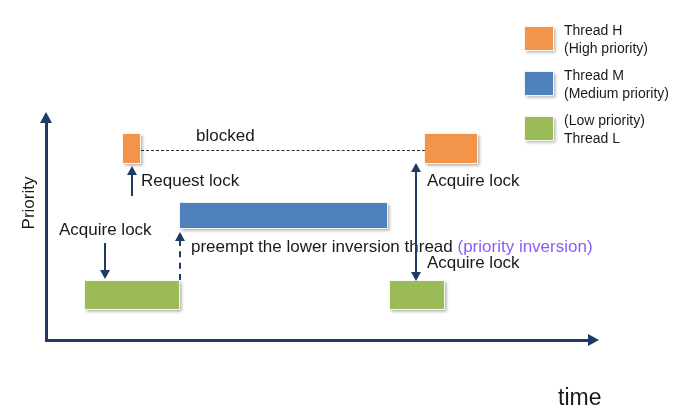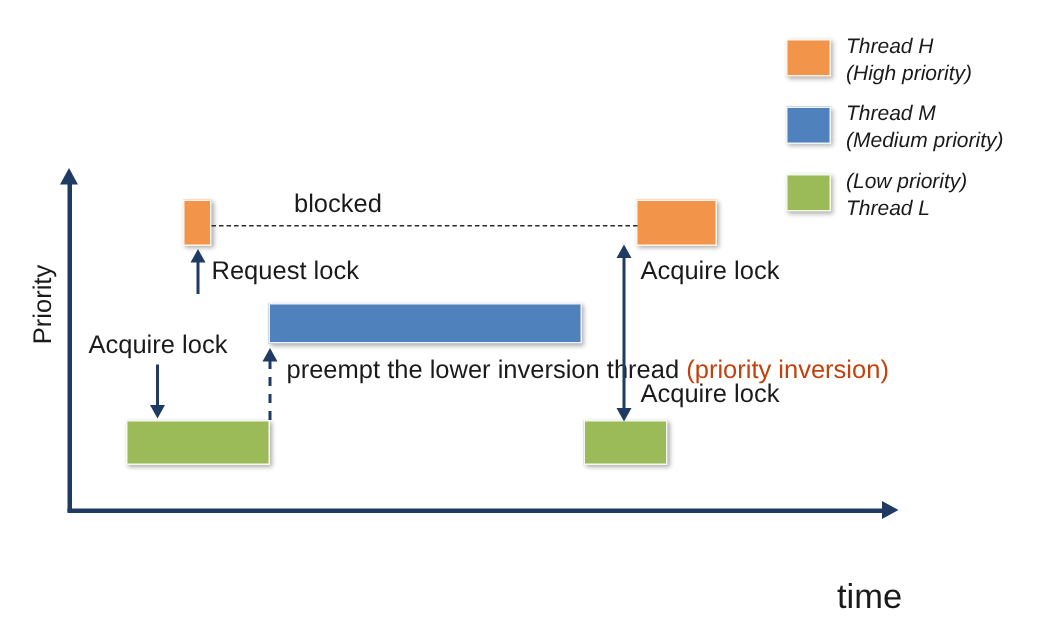--- a/index.html
+++ b/index.html
@@ -78,24 +78,24 @@
     border-left:5px solid transparent;
     border-right:5px solid transparent;
     border-top:9px solid #1F3B63;
   }
 
   
   .annot{
     position:absolute;font-size:17px;color:#1a1a1a;
     white-space:nowrap;line-height:21px;
   }
-  .annot .inv{color:#c2410c;}
+  .annot .inv{color:#8b5cf6;}
 
   
-  #legend{position:absolute;left:524px;top:24px;width:176px;font-style:italic;}
+  #legend{position:absolute;left:524px;top:24px;width:176px;}
   .legend-row{position:relative;height:38px;margin-bottom:7px;}
   .legend-swatch{
     position:absolute;left:0;top:2px;width:30px;height:25px;
     box-shadow:1.5px 1.5px 3px rgba(0,0,0,0.3);
     border:1px solid rgba(255,255,255,0.9);
     box-sizing:border-box;
   }
   .legend-text{
     position:absolute;left:40px;top:-3px;
     font-size:14px;line-height:18px;color:#1a1a1a;white-space:nowrap;

